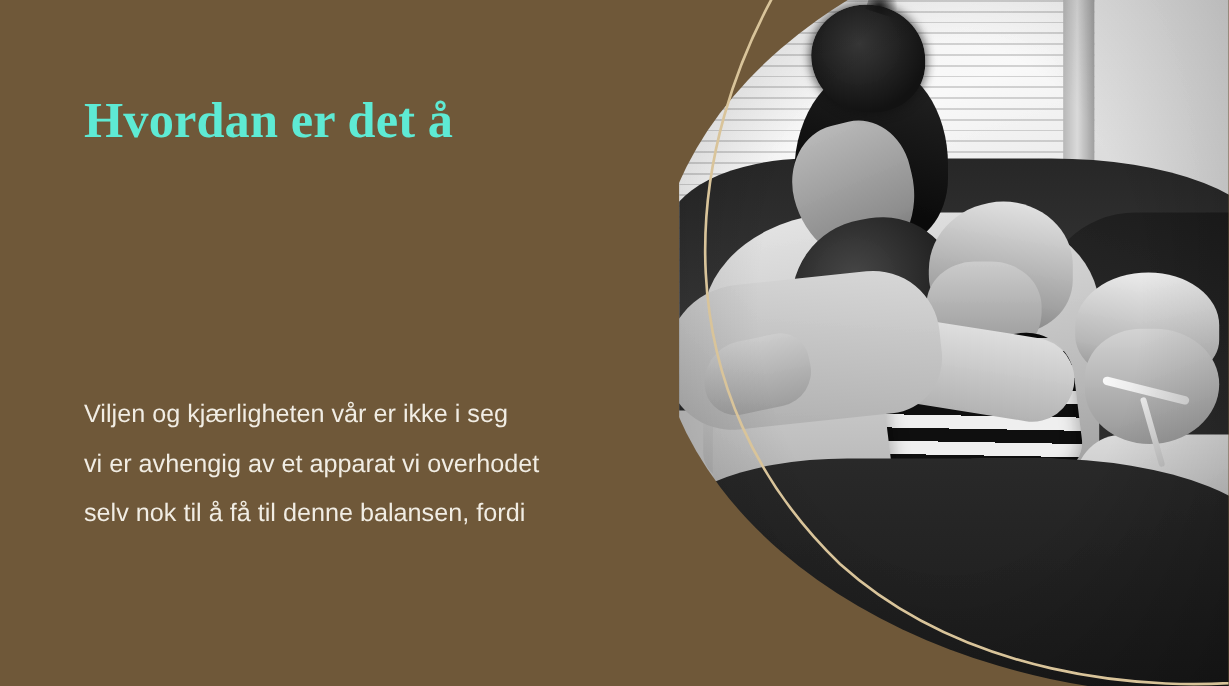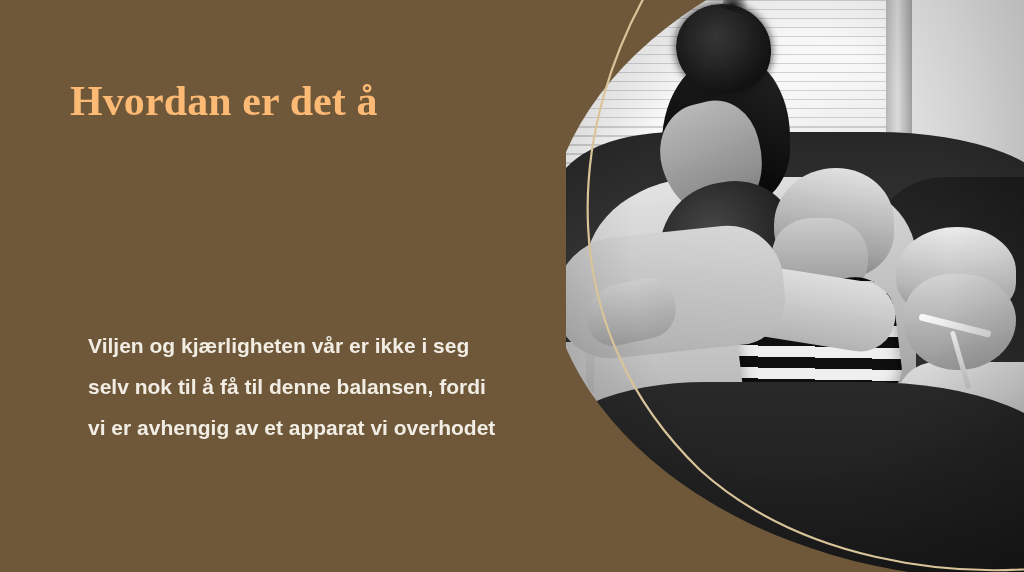--- a/index.html
+++ b/index.html
@@ -185,28 +185,28 @@
     position:absolute;left:0;top:0;width:1024px;height:572px;
     pointer-events:none;
   }
 
   
   .heading{
     position:absolute;left:70px;top:80px;width:470px;
     font-family:"Liberation Serif",serif;
     font-weight:700;
     font-size:42px;line-height:43px;
-    color:#fdba74;
+    color:#5eead4;
     letter-spacing:.1px;
   }
   .heading .ln{display:block;white-space:nowrap;}
   .body-text{
-    position:absolute;left:88px;top:325px;width:490px;
+    position:absolute;left:70px;top:325px;width:490px;
     font-family:"Liberation Sans",sans-serif;
-    font-weight:700;
+    font-weight:400;
     font-size:21px;line-height:41px;
     color:#f1ede4;
   }
   .body-text .ln{display:block;white-space:nowrap;}
 </style>
 </head>
 <body>
 
 <div class="slide">
 
@@ -253,17 +253,17 @@
   <svg class="gold-arc" viewBox="0 0 1024 572">
     <path d="M 660 -30 C 560 130, 555 330, 700 470 C 800 560, 950 580, 1060 566" fill="none" stroke="#d9c49a" stroke-width="2.2"></path>
   </svg>
 
   <div class="heading">
     <span class="ln">Hvordan er det å</span>
   </div>
 
   <div class="body-text">
     <span class="ln">Viljen og kjærligheten vår er ikke i seg</span>
+    <span class="ln">vi er avhengig av et apparat vi overhodet</span>
     <span class="ln">selv nok til å få til denne balansen, fordi</span>
-    <span class="ln">vi er avhengig av et apparat vi overhodet</span>
   </div>
 
 </div>
 
 </body></html>

